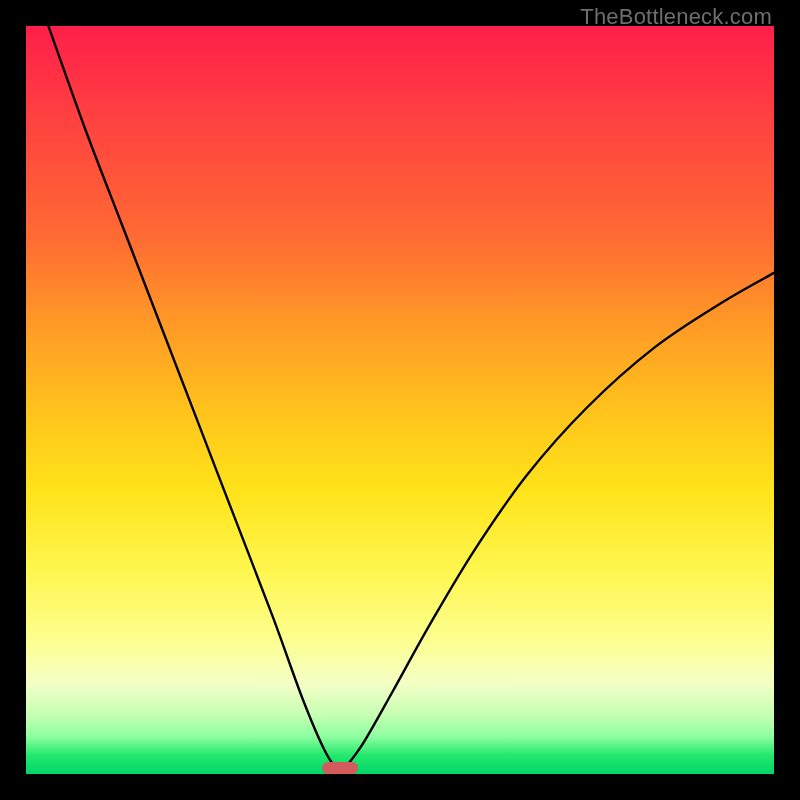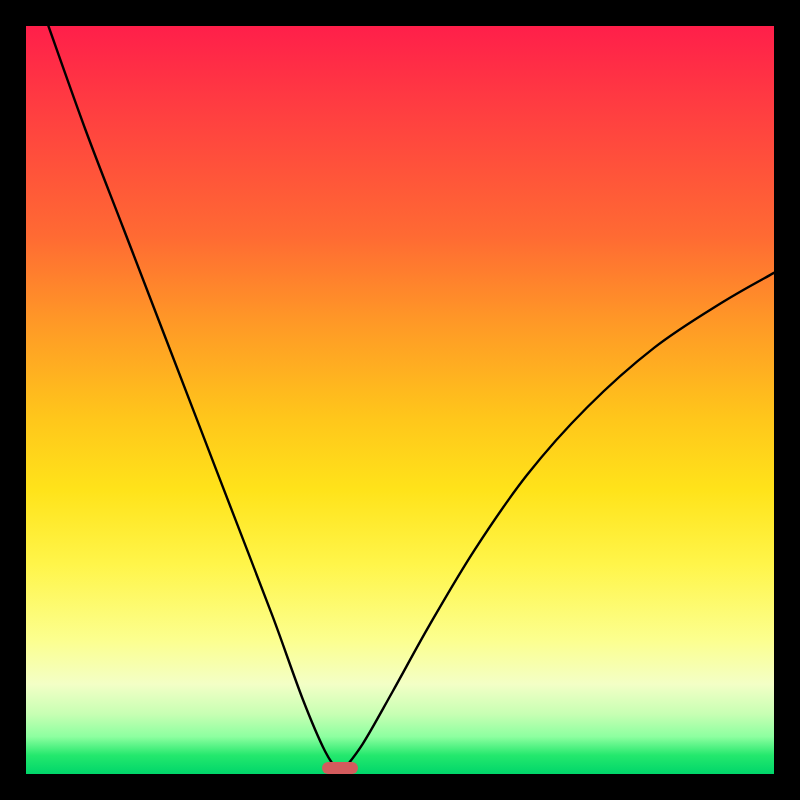--- a/index.html
+++ b/index.html
@@ -69,13 +69,14 @@
 <body>
 
 <div class="frame">
   <div class="plot-area">
     <svg class="curve" viewBox="0 0 748 748" preserveAspectRatio="none">
       <path d="M 22.439999999999998 0 C 28.673333333333332 17.453333333333337, 47.373333333333335 71.06000000000003, 59.84 104.72000000000003 C 72.30666666666667 138.38000000000002, 84.77333333333334 169.5466666666667, 97.24000000000001 201.96000000000004 C 109.70666666666668 234.37333333333336, 122.17333333333332 266.78666666666663, 134.64 299.2 C 147.10666666666665 331.61333333333334, 159.57333333333335 364.02666666666664, 172.04000000000002 396.44 C 184.5066666666667 428.85333333333335, 196.97333333333336 461.2666666666666, 209.44000000000003 493.67999999999995 C 221.9066666666667 526.0933333333332, 235.62 561, 246.84 590.9200000000001 C 258.06 620.8400000000001, 268.0333333333333 650.7600000000001, 276.76 673.2 C 285.4866666666667 695.64, 292.96666666666664 713.0933333333332, 299.2 725.56 C 305.43333333333334 738.0266666666666, 311.66666666666663 744.26, 314.15999999999997 748" fill="none" stroke="#000" stroke-width="2.4" stroke-linecap="round" id="path-left"></path>
       <path d="M 314.15999999999997 748 C 317.9 743.0133333333333, 327.87333333333333 731.7933333333334, 336.6 718.08 C 345.3266666666667 704.3666666666667, 355.29999999999995 685.6666666666667, 366.52 665.72 C 377.74 645.7733333333333, 390.2066666666667 622.0866666666666, 403.92 598.4 C 417.6333333333333 574.7133333333334, 432.59333333333336 548.5333333333333, 448.8 523.6 C 465.00666666666666 498.6666666666667, 482.46000000000004 472.4866666666667, 501.16 448.8 C 519.86 425.11333333333334, 539.8066666666667 402.67333333333335, 561 381.48 C 582.1933333333333 360.2866666666667, 605.8799999999999 339.09333333333336, 628.3199999999999 321.64000000000004 C 650.76 304.1866666666667, 675.6933333333333 289.2266666666667, 695.64 276.76 C 715.5866666666667 264.2933333333333, 739.2733333333333 251.82666666666665, 748 246.83999999999997" fill="none" stroke="#000" stroke-width="2.4" stroke-linecap="round" id="path-right"></path>
     </svg>
     <div class="marker" id="marker" style="left: 314.16px; top: 742.016px; background: rgb(211, 91, 93);"></div>
   </div>
+  <div class="watermark">TheBottleneck.com</div>
 </div>
 
 </body></html>

